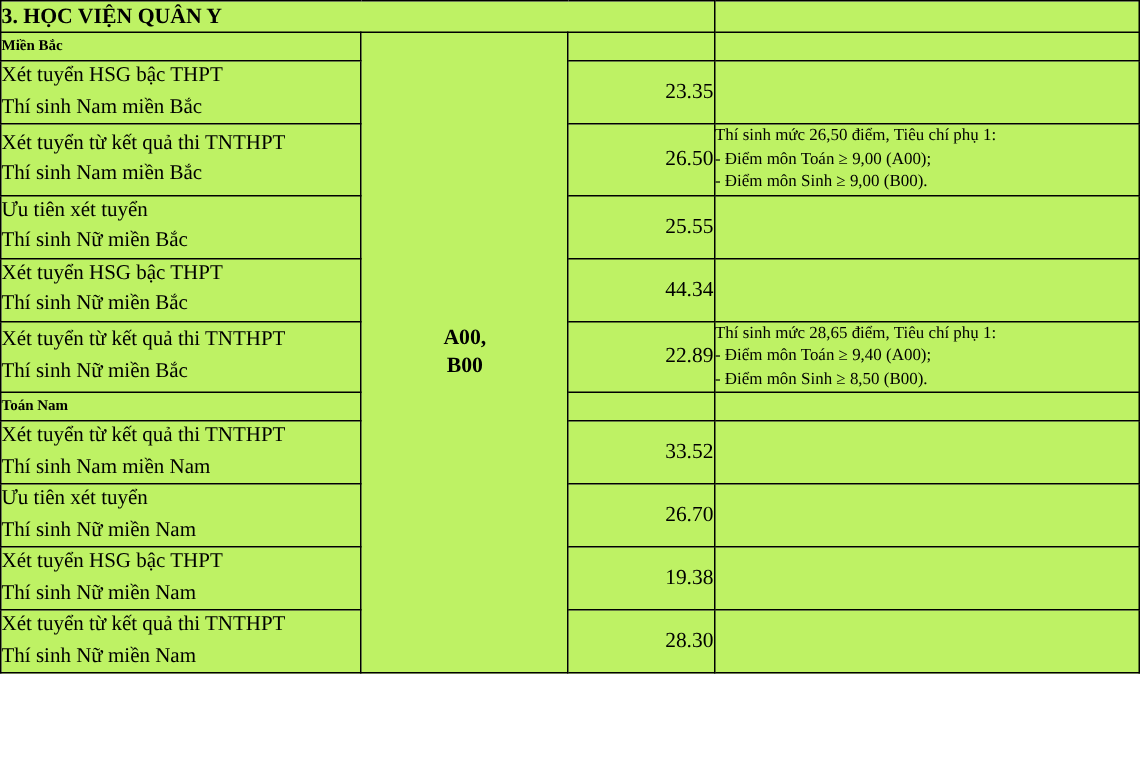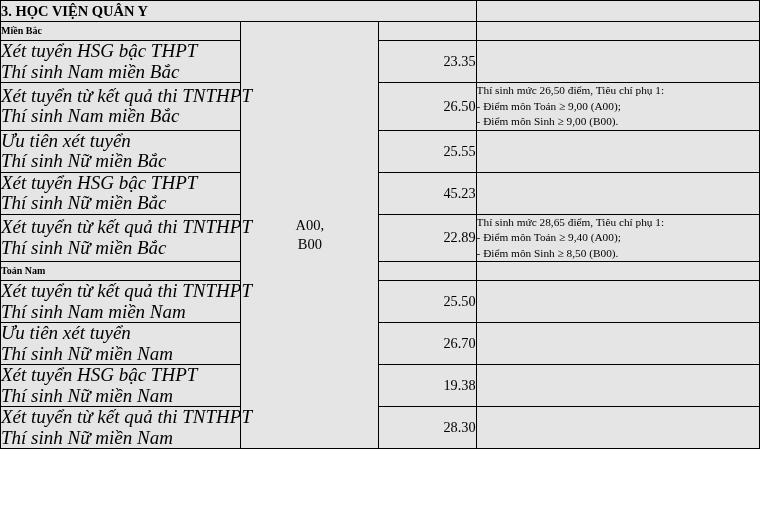--- a/index.html
+++ b/index.html
@@ -22,21 +22,21 @@
   table.score-table {
     border-collapse: collapse;
     table-layout: fixed;
     width: 760px;
     margin: 0;
   }
   table.score-table td {
     border: 1px solid #000000;
     vertical-align: middle;
     padding: 0;
-    background: #e5e5e5;
+    background: #bef264;
   }
   
   col.c-method  { width: 240px; }
   col.c-block   { width: 138px; }
   col.c-score   { width: 97px; }
   col.c-note    { width: 283px; }
 
   .title-cell {
     font-weight: bold;
     font-size: 14.5px;
@@ -45,32 +45,31 @@
     line-height: 18px;
   }
   .region-cell {
     font-weight: bold;
     font-size: 10px;
     padding: 3px 6px 3px 6px;
     height: 18px;
     line-height: 18px;
   }
   .method-cell {
-    font-size: 19px;
+    font-size: 14px;
     padding: 5px 6px 6px 6px;
     line-height: 20.5px;
-    font-style: italic;
   }
   .method-cell .line {
     display: block;
     white-space: nowrap;
   }
   .block-cell {
     text-align: center;
-    font-weight: normal;
+    font-weight: bold;
     font-size: 14.5px;
     line-height: 19px;
   }
   .block-cell .line { display: block; }
   .score-cell {
     text-align: right;
     font-size: 14.3px;
   }
   .note-cell {
     font-size: 11.3px;
@@ -141,21 +140,21 @@
         </td>
         <td class="score-cell">25.55</td>
         <td class="note-cell"></td>
       </tr>
 
       <tr>
         <td class="method-cell">
           <span class="line">Xét tuyển HSG bậc THPT</span>
           <span class="line">Thí sinh Nữ miền Bắc</span>
         </td>
-        <td class="score-cell">45.23</td>
+        <td class="score-cell">44.34</td>
         <td class="note-cell"></td>
       </tr>
 
       <tr>
         <td class="method-cell">
           <span class="line">Xét tuyển từ kết quả thi TNTHPT</span>
           <span class="line">Thí sinh Nữ miền Bắc</span>
         </td>
         <td class="score-cell">22.89</td>
         <td class="note-cell">
@@ -169,21 +168,21 @@
         <td class="region-cell">Toán Nam</td>
         <td class="score-cell empty-cell"></td>
         <td class="note-cell"></td>
       </tr>
 
       <tr>
         <td class="method-cell">
           <span class="line">Xét tuyển từ kết quả thi TNTHPT</span>
           <span class="line">Thí sinh Nam miền Nam</span>
         </td>
-        <td class="score-cell">25.50</td>
+        <td class="score-cell">33.52</td>
         <td class="note-cell"></td>
       </tr>
 
       <tr>
         <td class="method-cell">
           <span class="line">Ưu tiên xét tuyển</span>
           <span class="line">Thí sinh Nữ miền Nam</span>
         </td>
         <td class="score-cell">26.70</td>
         <td class="note-cell"></td>

